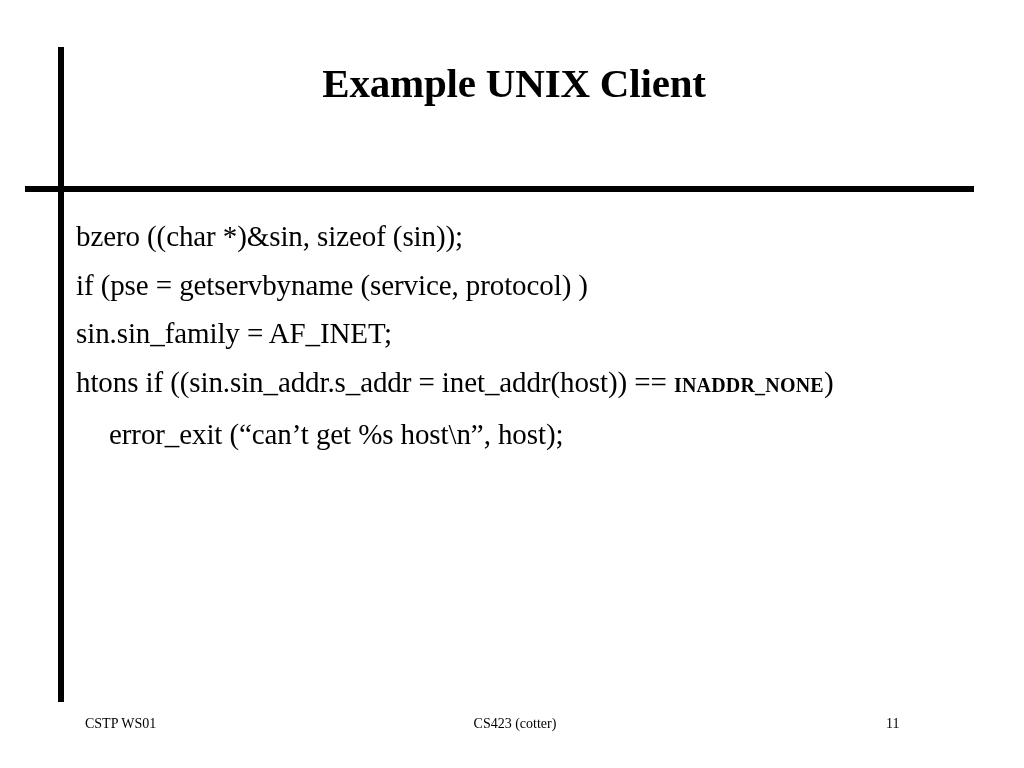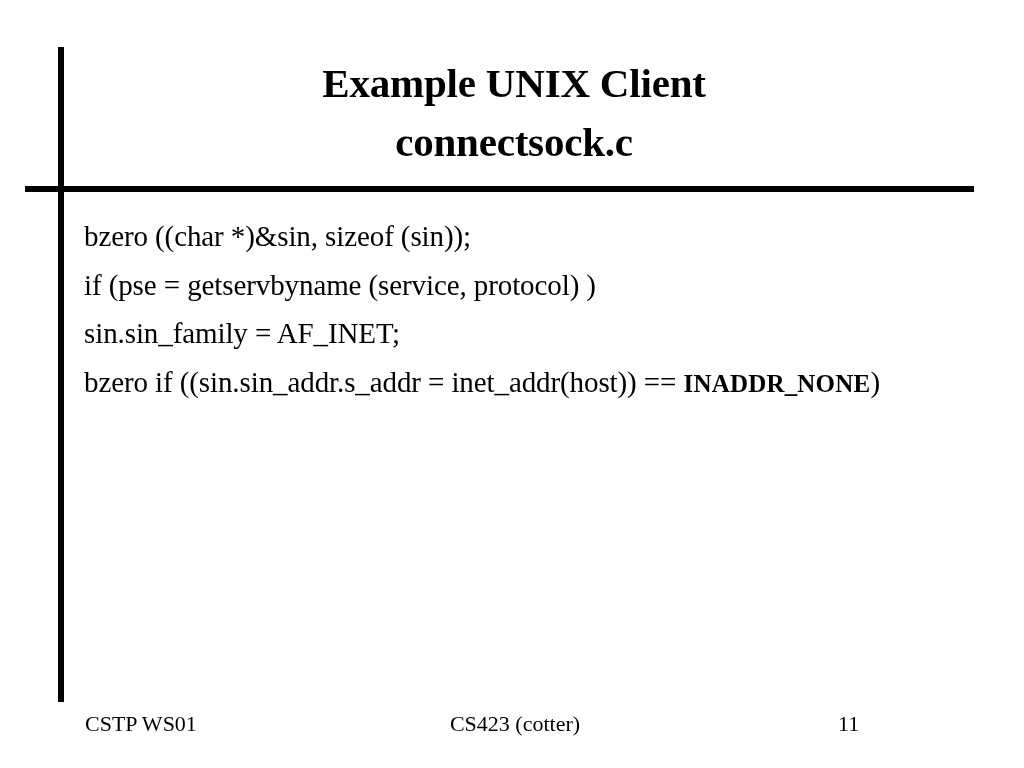--- a/index.html
+++ b/index.html
@@ -52,87 +52,87 @@
     letter-spacing: -0.2px;
   }
   #title-block .title-line {
     display: block;
     white-space: nowrap;
   }
 
   
   #body-block {
     position: absolute;
-    left: 84px;
+    left: 76px;
     top: 212px;
     width: 930px;
   }
   .code-line {
     font-size: 29px;
     line-height: 48.7px;
     white-space: pre;
     letter-spacing: -0.1px;
   }
   .code-line.indent-1 { padding-left: 33px; }
   .code-line.indent-2 { padding-left: 52px; }
   .kw-bold {
     font-weight: bold;
-    font-size: 25px;
+    font-size: 20px;
     letter-spacing: 0.2px;
   }
 
   
   #footer {
     position: absolute;
     left: 0;
     top: 712px;
     width: 1024px;
     height: 30px;
-    font-size: 22px;
+    font-size: 14px;
     line-height: 24px;
   }
   #footer .f-left {
     position: absolute;
     left: 85px;
     top: 0;
     white-space: nowrap;
   }
   #footer .f-center {
     position: absolute;
     left: 0;
     top: 0;
     width: 1030px;
     text-align: center;
     white-space: nowrap;
   }
   #footer .f-right {
     position: absolute;
-    left: 838px;
+    left: 886px;
     top: 0;
     white-space: nowrap;
   }
 </style>
 </head>
 <body>
 
 <div id="slide">
 
   <div class="v-rule"></div>
   <div class="h-rule"></div>
 
   <div id="title-block">
     <span class="title-line">Example UNIX Client</span>
-    <span class="title-line">connectsock.c</span>
   </div>
 
   <div id="body-block">
     <div class="code-line">bzero ((char *)&amp;sin, sizeof (sin));</div>
     <div class="code-line">if (pse = getservbyname (service, protocol) )</div>
     <div class="code-line">sin.sin_family = AF_INET;</div>
-    <div class="code-line"><span>bzero if ((sin.sin_addr.s_addr = inet_addr(host)) == </span><span class="kw-bold">INADDR_NONE</span><span>)</span></div>
+    <div class="code-line"><span>htons if ((sin.sin_addr.s_addr = inet_addr(host)) == </span><span class="kw-bold">INADDR_NONE</span><span>)</span></div>
+    <div class="code-line indent-1">error_exit (“can’t get %s host\n”, host);</div>
   </div>
 
   <div id="footer">
     <span class="f-left">CSTP WS01</span>
     <span class="f-center">CS423 (cotter)</span>
     <span class="f-right">11</span>
   </div>
 
 </div>
 

